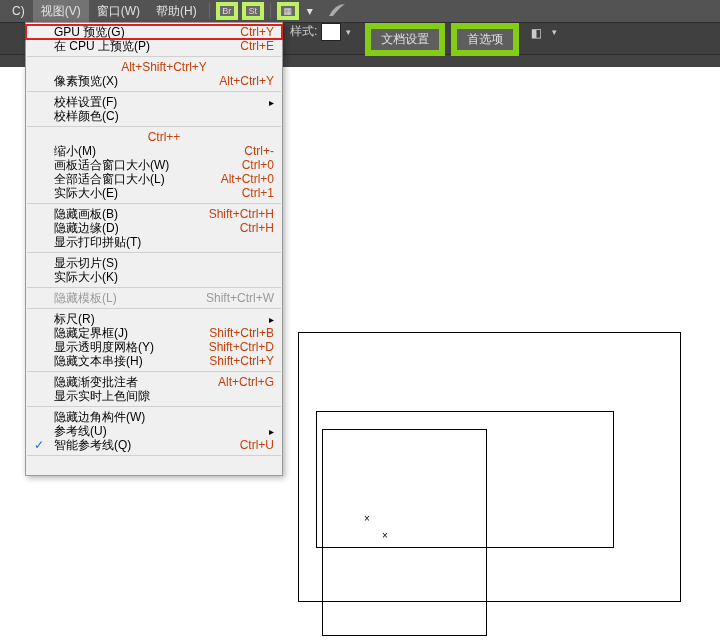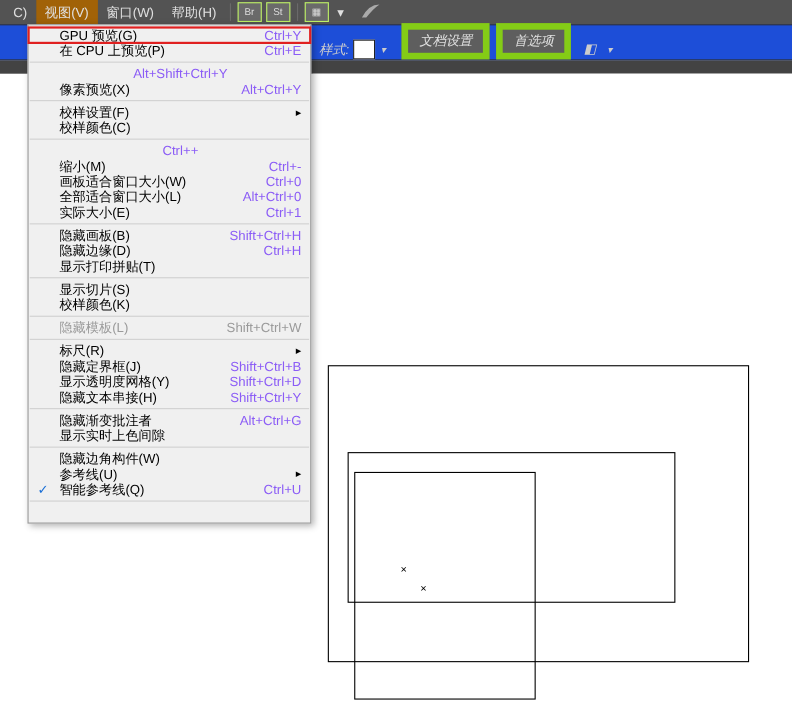--- a/index.html
+++ b/index.html
@@ -1,39 +1,39 @@
 <!DOCTYPE html>
 <html><head>
 <meta charset="utf-8">
 <style>
 * { margin: 0; padding: 0; box-sizing: border-box; font-family: "Microsoft YaHei", "SimSun", sans-serif; font-size: 12px; }
 body { background: #fff; width: 720px; height: 642px; overflow: hidden; position: relative; }
 
 .menubar { background: #535353; height: 22px; display: flex; align-items: center; color: #e0e0e0; padding: 0 4px; }
 .menubar .mlabel { padding: 0 8px; height: 22px; line-height: 22px; cursor: default; }
-.menubar .mlabel.sel { background: #a16207; }
+.menubar .mlabel.sel { background: #737373; }
 .menubar .sep { width: 1px; height: 16px; background: #6a6a6a; margin: 0 4px; }
-.menubar .iconbtn { width: 22px; height: 18px; background: #6a6a6a; border: 1px solid #bef264; margin: 0 2px; display: flex; align-items: center; justify-content: center; font-size: 9px; color: #ddd; }
+.menubar .iconbtn { width: 22px; height: 18px; background: #6a6a6a; border: 4px solid #bef264; margin: 0 2px; display: flex; align-items: center; justify-content: center; font-size: 9px; color: #ddd; }
 .menubar .arrow { width: 18px; height: 18px; display: flex; align-items: center; justify-content: center; }
 .menubar .quill { margin-left: 8px; color: #aaa; }
 
-.toolbar { background: #1d4ed8; height: 33px; border-top: 1px solid #2d2d2d; border-bottom: 1px solid #2d2d2d; display: flex; align-items: flex-end; color: #e0e0e0; padding-left: 290px; font-style: italic; }
+.toolbar { background: #404040; height: 33px; border-top: 1px solid #2d2d2d; border-bottom: 1px solid #2d2d2d; display: flex; align-items: flex-start; color: #e0e0e0; padding-left: 290px; }
 .toolbar .tlabel { margin-right: 4px; color: #ccc; }
 .toolbar .swatch { width: 20px; height: 18px; background: #fff; border: 1px solid #222; margin-right: 2px; }
 .toolbar .dd { width: 10px; height: 18px; display: flex; align-items: center; justify-content: center; color: #ccc; margin-right: 12px; font-size: 9px; }
 .toolbar .tbtn { background: #5e5e5e; border: 6px solid #84cc16; padding: 2px 10px; margin-right: 6px; color: #e0e0e0; }
 .toolbar .ticon { width: 22px; height: 20px; display: flex; align-items: center; justify-content: center; margin-right: 2px; color: #ccc; }
 
 .darkstrip { background: #434343; height: 12px; }
 
 .dropdown { position: absolute; left: 25px; top: 22px; width: 258px; background: #f0f0f0; border: 1px solid #999; box-shadow: 2px 2px 6px rgba(0,0,0,.3); padding: 2px 0; z-index: 10; }
 .dropdown .row { display: flex; align-items: center; height: 14px; padding: 0 8px 0 28px; position: relative; color: #000; justify-content: center; }
 .dropdown .row.disabled { color: #9a9a9a; }
 .dropdown .row .lbl { flex: 1; }
-.dropdown .row .sc { color: #8b5cf6; }
+.dropdown .row .sc { color: #c2410c; }
 .dropdown .row.disabled .sc { color: #9a9a9a; }
 .dropdown .row .sub { color: #000; font-size: 10px; margin-left: 4px; }
 .dropdown .row .chk { position: absolute; left: 8px; color: #1a6fd6; font-size: 12px; }
 .dropdown .hr { height: 1px; background: #d0d0d0; margin: 3px 1px; }
 .dropdown .row.hl { outline: 2px solid #e02020; outline-offset: -1px; }
 
 .canvas { position: absolute; left: 284px; top: 67px; right: 0; bottom: 0; background: #fff; }
 .rect { position: absolute; border: 1px solid #000; background: transparent; }
 .r1 { left: 14px; top: 265px; width: 383px; height: 270px; }
 .r2 { left: 32px; top: 344px; width: 298px; height: 137px; }
@@ -130,21 +130,21 @@
       <span class="sc">Ctrl+H</span>
     </div>
     <div class="row">
       <span class="lbl">显示打印拼贴(T)</span>
     </div>
     <div class="hr"></div>
     <div class="row">
       <span class="lbl">显示切片(S)</span>
     </div>
     <div class="row">
-      <span class="lbl">校样颜色(K)</span>
+      <span class="lbl">实际大小(K)</span>
     </div>
     <div class="hr"></div>
     <div class="row disabled">
       <span class="lbl">隐藏模板(L)</span>
       <span class="sc">Shift+Ctrl+W</span>
     </div>
     <div class="hr"></div>
     <div class="row">
       <span class="lbl">标尺(R)</span>
       <span class="sub">▸</span>

